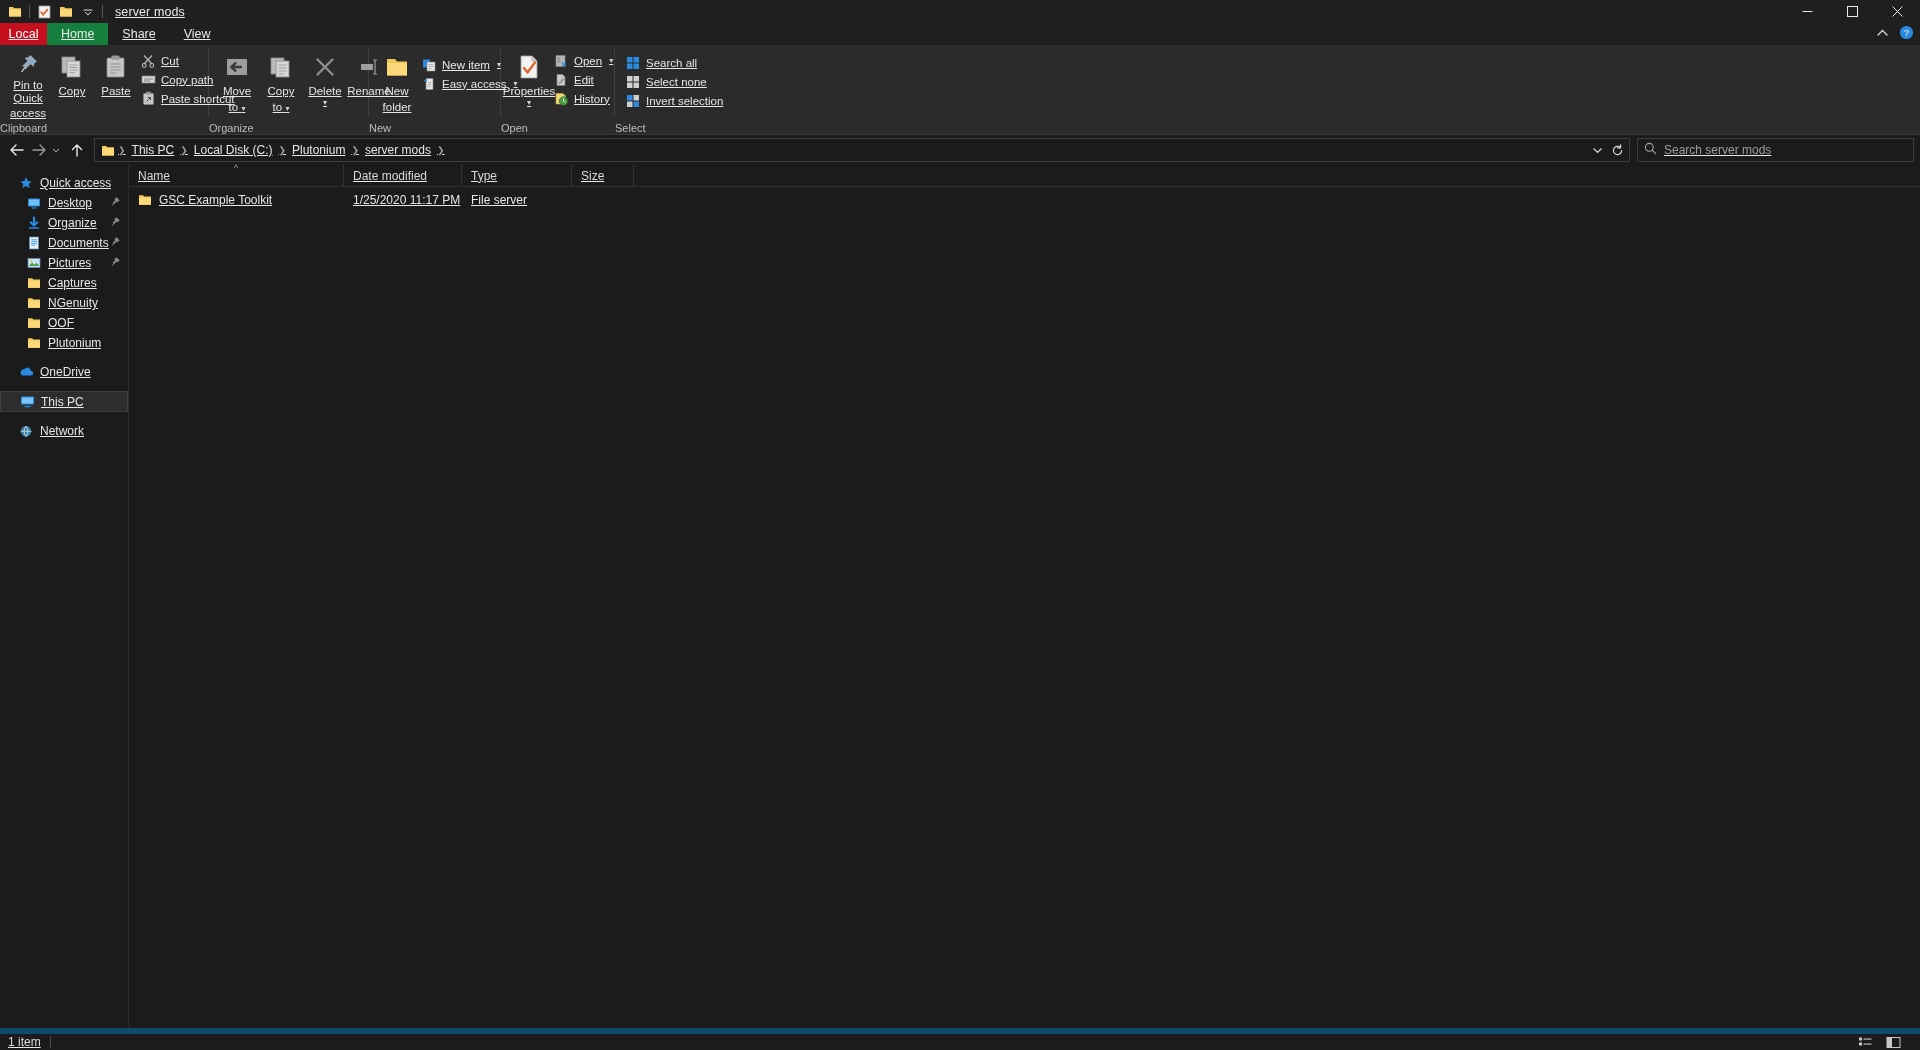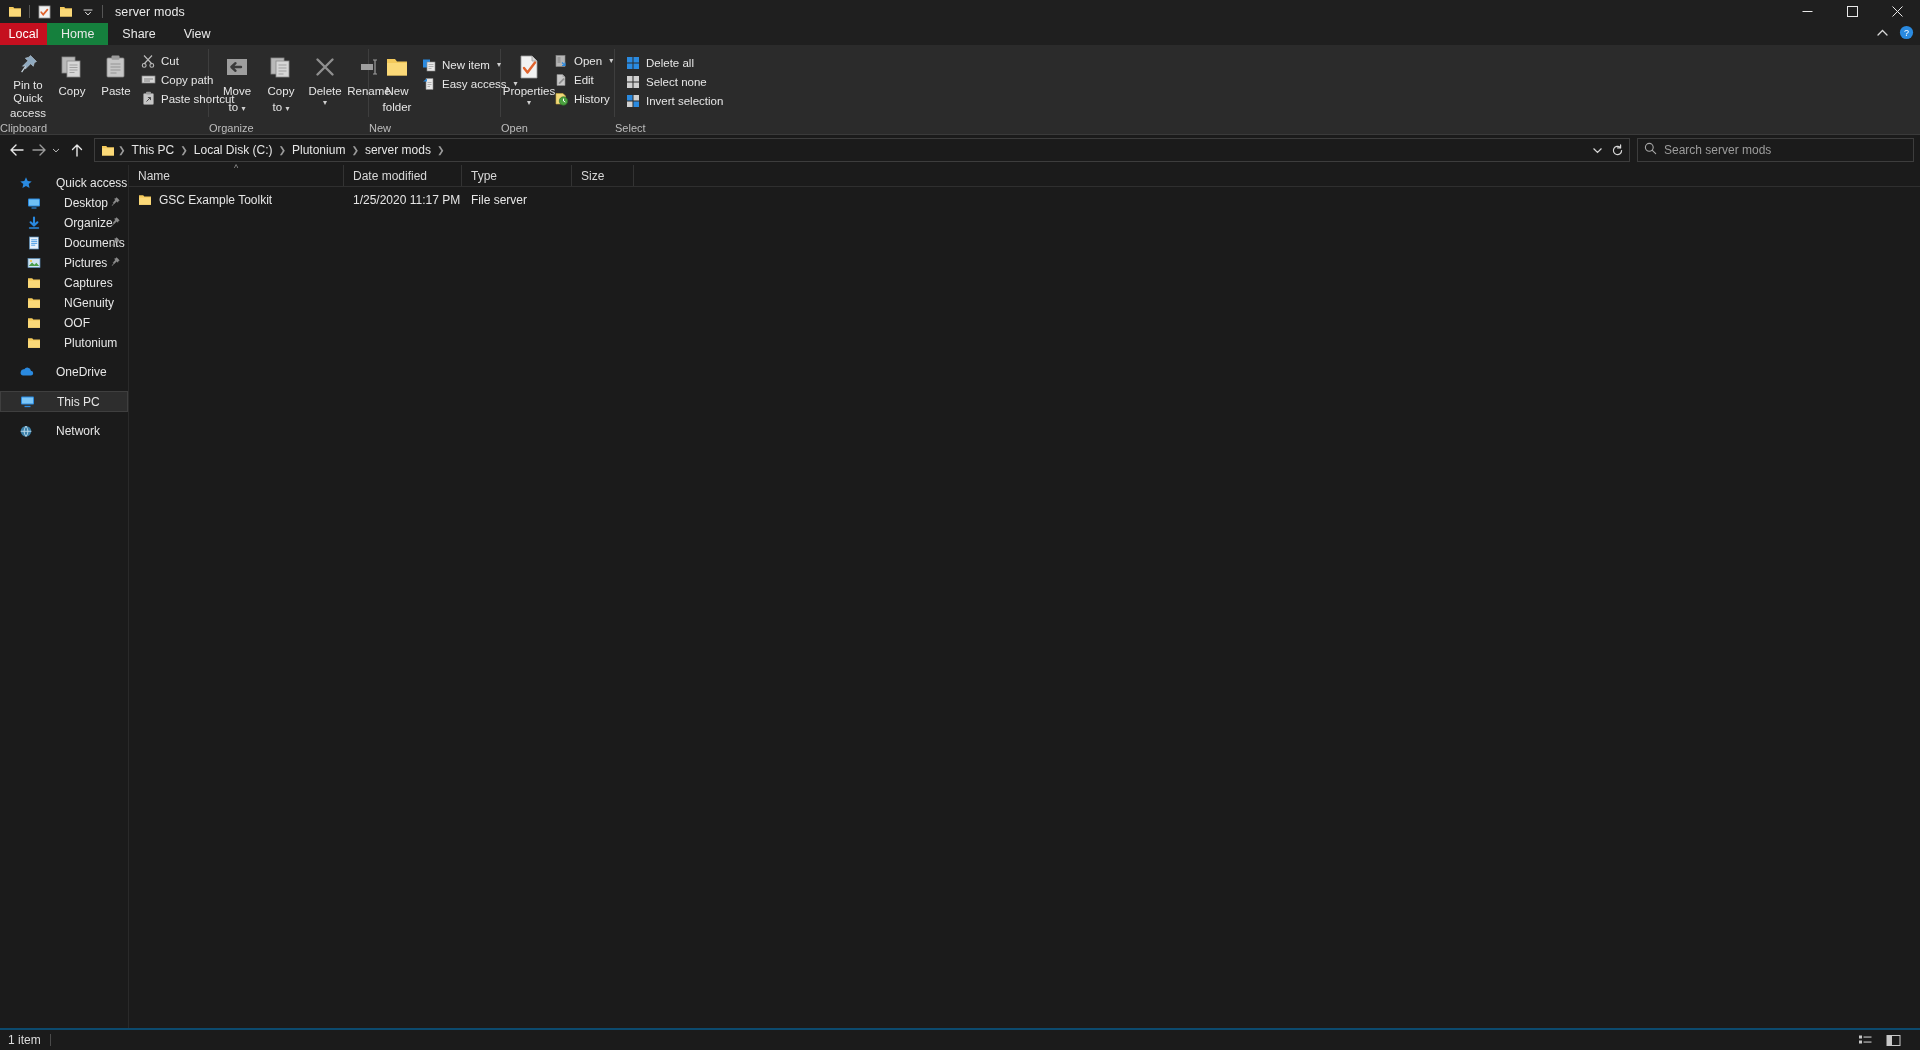--- a/index.html
+++ b/index.html
@@ -3,21 +3,21 @@
 <meta charset="utf-8">
 <style>
   * { margin:0; padding:0; box-sizing:border-box; }
   html,body{
     width:1920px; height:1050px; overflow:hidden;
     background:#1b1b1b;
     font-family:"Liberation Sans", sans-serif;
     color:#e6e6e6;
     -webkit-font-smoothing:antialiased;
   }
-  .app{ position:relative; width:1920px; height:1050px; display:flex; flex-direction:column; }
+  .app{ position:relative; width:1920px; height:1050px; display:flex; flex-direction:column;text-decoration:underline; }
 
   
   .titlebar{
     height:23px; background:#1f1f1f; display:flex; align-items:center;
     flex:0 0 23px; position:relative;
   }
   .qat{ display:flex; align-items:center; gap:0px; padding-left:4px; height:23px; }
   .qat-btn{ width:22px; height:21px; display:flex; align-items:center; justify-content:center; }
   .qat-sep{ width:1px; height:13px; background:#555; margin:0 3px; }
   .title-text{ font-size:12.5px; color:#e9e9e9; margin-left:9px; letter-spacing:.1px; }
@@ -73,21 +73,21 @@
   .crumbbox .tbtn{ width:20px; height:22px; display:flex; align-items:center; justify-content:center; }
   .searchbox{
     width:277px; height:24px; margin-left:7px; border:1px solid #3d3d3d; background:#1b1b1b;
     display:flex; align-items:center; padding:0 6px; gap:7px;
   }
   .searchbox .ph{ font-size:12px; color:#9d9d9d;text-align:right; }
 
   
   .body{ flex:1; display:flex; min-height:0; }
   .navpane{ width:128px; flex:0 0 128px; background:#1b1b1b; padding-top:8px; overflow:hidden; }
-  .navitem{ height:20px; display:flex; align-items:center; gap:22px; padding-left:18px; position:relative; font-size:12px; color:#e6e6e6; }
+  .navitem{ height:20px; display:flex; align-items:center; gap:6px; padding-left:18px; position:relative; font-size:12px; color:#e6e6e6; }
   .navitem.lvl2{ padding-left:26px; }
   .navitem.selected{ background:#2d2d2d; border:1px solid #3f3f3f; height:21px; }
   .navitem .nicon{ width:16px; height:16px; display:flex; align-items:center; justify-content:center; flex:0 0 16px; }
   .navitem .nlabel{ white-space:nowrap; overflow:hidden; }
   .navitem .pin{ position:absolute; right:7px; top:3px; }
   .navgap{ height:9px; }
 
   .filepane{ flex:1; display:flex; flex-direction:column; min-width:0; background:#1b1b1b; border-left:1px solid #2a2a2a; }
   .colheaders{ height:22px; display:flex; align-items:stretch; border-bottom:1px solid #2f2f2f; position:relative; }
   .colh{ display:flex; align-items:center; font-size:12px; color:#d8d8d8; padding-left:9px; border-right:1px solid #333; position:relative; }
@@ -99,21 +99,21 @@
   .col-rest{ flex:1; border-right:none; }
 
   .filerow{ height:22px; display:flex; align-items:center; font-size:12px; color:#e6e6e6; margin-top:2px; }
   .fr-name{ width:215px; display:flex; align-items:center; gap:7px; padding-left:9px; }
   .fr-date{ width:118px; padding-left:9px; }
   .fr-type{ width:110px; padding-left:9px; }
   .fr-size{ width:62px; padding-left:9px; }
 
   
   .statusbar{
-    height:22px; flex:0 0 22px; background:#1b1b1b; border-top:2px solid #0c4a6e;
+    height:22px; flex:0 0 22px; background:#1b1b1b; border-top:6px solid #0c4a6e;
     display:flex; align-items:center; padding:0 8px; font-size:12px; color:#dcdcdc;
   }
   .statusbar .sep{ width:1px; height:12px; background:#4a4a4a; margin:0 9px; }
   .statusbar .views{ margin-left:auto; display:flex; align-items:center; gap:6px; padding-right:8px; }
   .vbtn{ width:22px; height:18px; display:flex; align-items:center; justify-content:center; }
 </style>
 </head>
 <body>
 
 <div class="app">
@@ -403,21 +403,21 @@
         <div class="smallcol" style="padding-top:4px;">
           <div class="small">
             <span class="sicon">
               <svg width="14" height="14" viewBox="0 0 14 14">
                   <rect x="1" y="1" width="5.5" height="5.5" fill="#2a8ae0"></rect>
                   <rect x="7.5" y="1" width="5.5" height="5.5" fill="#2a8ae0"></rect>
                   <rect x="1" y="7.5" width="5.5" height="5.5" fill="#2a8ae0"></rect>
                   <rect x="7.5" y="7.5" width="5.5" height="5.5" fill="#2a8ae0"></rect>
                 </svg>
             </span>
-            <span>Delete all</span>
+            <span>Search all</span>
           </div>
           <div class="small">
             <span class="sicon">
               <svg width="14" height="14" viewBox="0 0 14 14">
                   <rect x="1" y="1" width="5.5" height="5.5" fill="#d0d0d0"></rect>
                   <rect x="7.5" y="1" width="5.5" height="5.5" fill="#d0d0d0"></rect>
                   <rect x="1" y="7.5" width="5.5" height="5.5" fill="#d0d0d0"></rect>
                   <rect x="7.5" y="7.5" width="5.5" height="5.5" fill="#d0d0d0"></rect>
                 </svg>
             </span>

